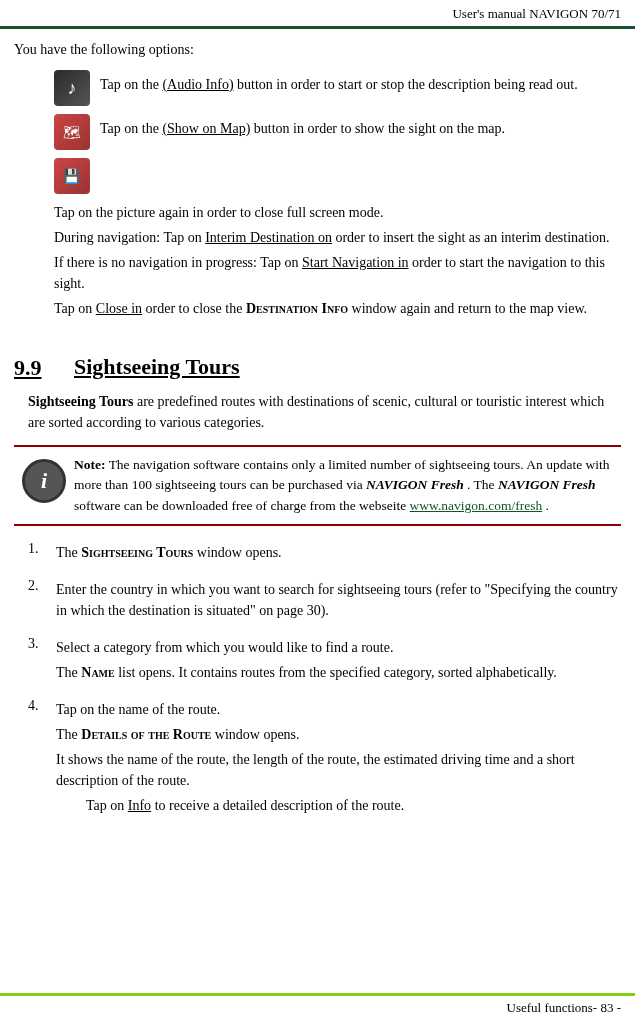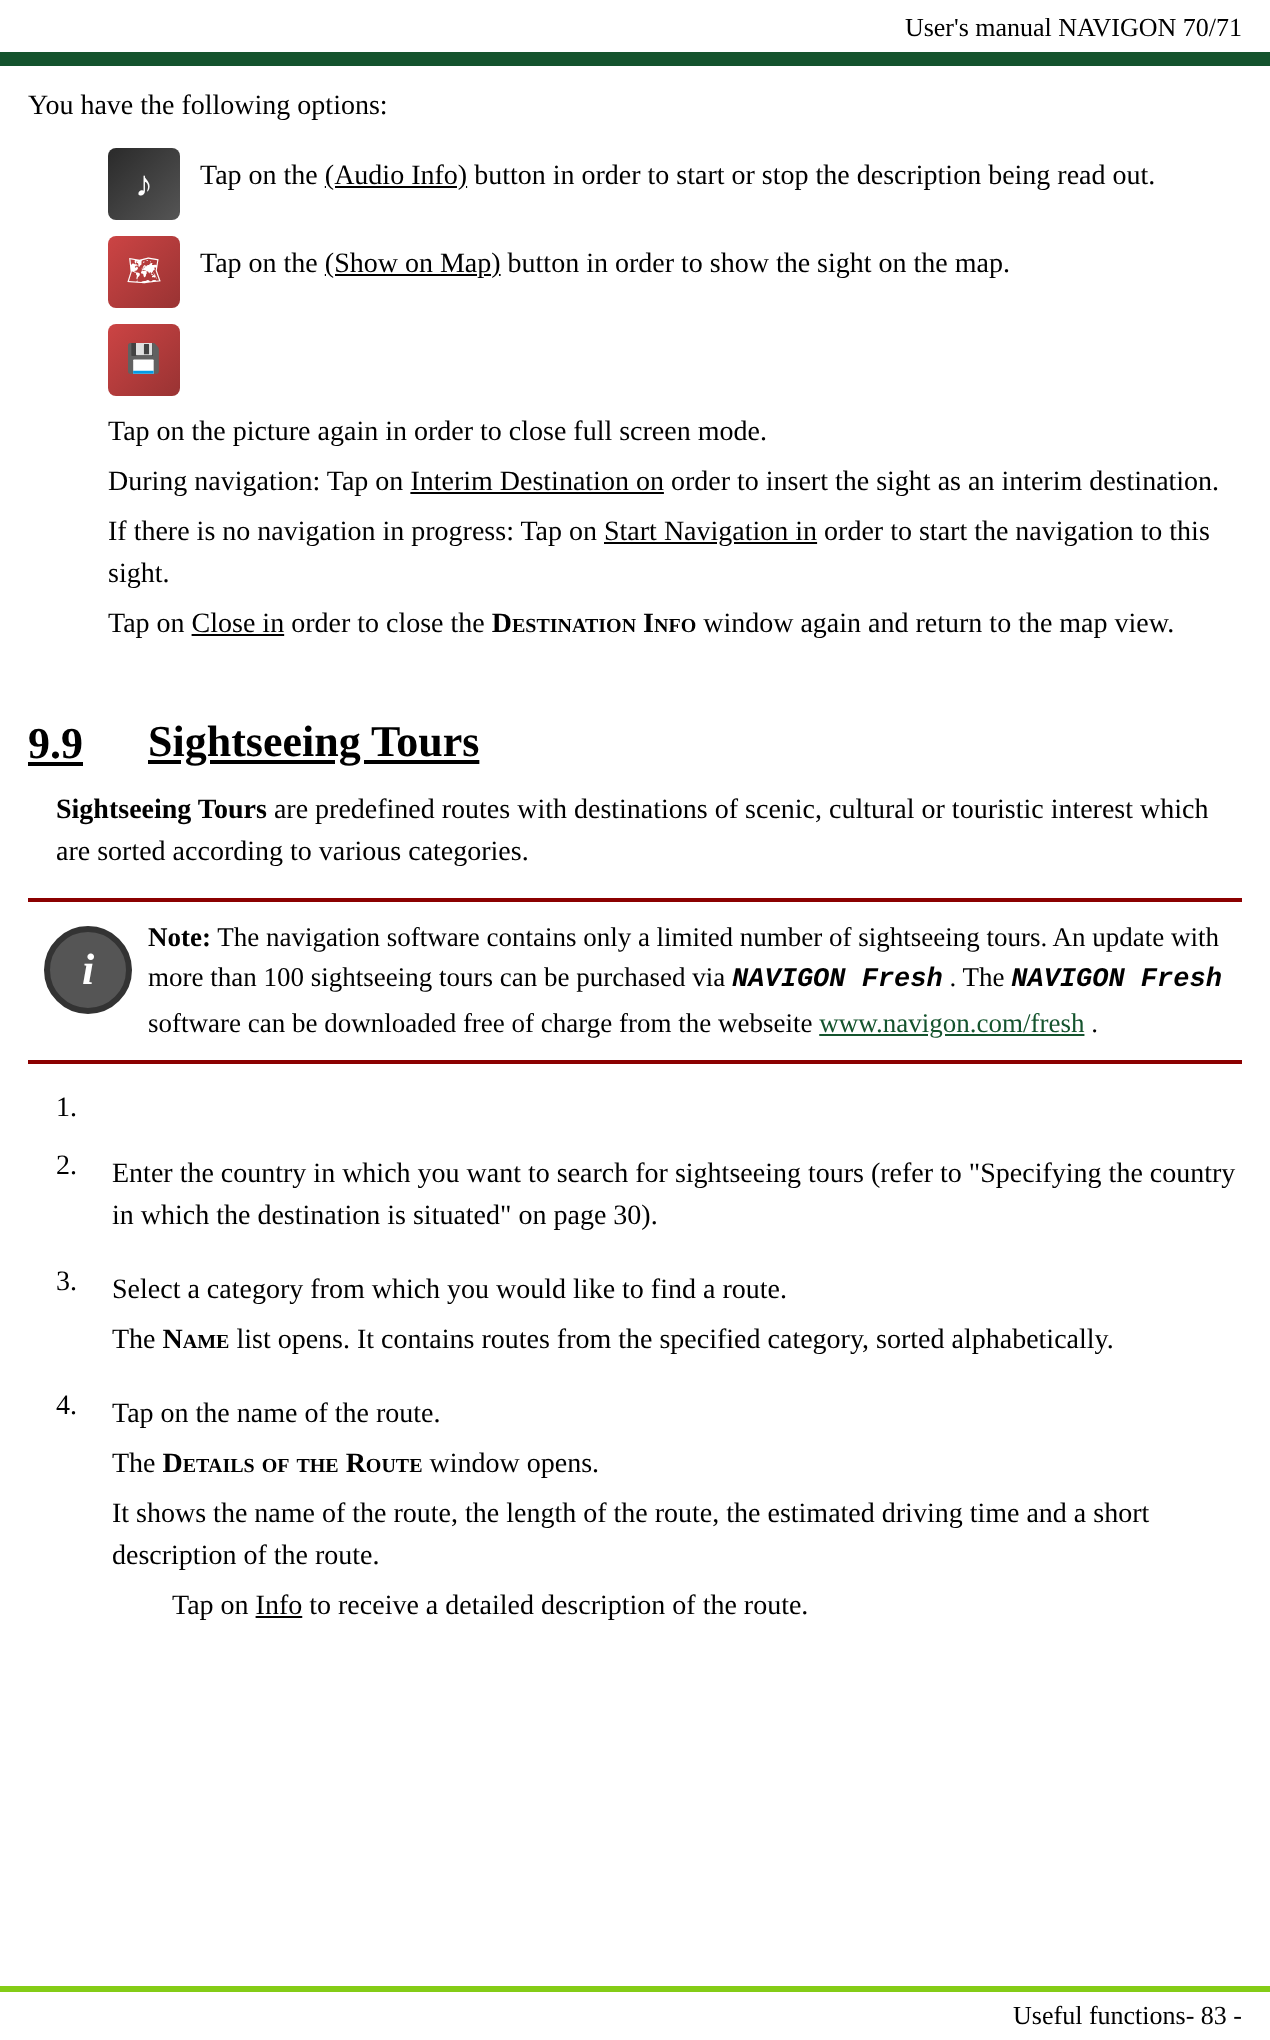--- a/index.html
+++ b/index.html
@@ -10,21 +10,21 @@
       font-size: 14px;
       color: #000;
       background: #fff;
       position: relative;
     }
 
     .page-header {
       text-align: right;
       padding: 6px 14px 4px 14px;
       font-size: 13px;
-      border-bottom: 7px solid #14532d;
+      border-bottom: 3px solid #14532d;
       color: #000;
     }
 
     .page-footer {
       position: absolute;
       bottom: 0;
       left: 0;
       right: 0;
       border-top: 3px solid #84cc16;
       display: flex;
@@ -92,21 +92,21 @@
 
     .plain-bullet {
       margin-bottom: 4px;
       font-size: 14px;
       line-height: 1.5;
     }
 
     .underline { text-decoration: underline; }
     .bold { font-weight: bold; }
     .smallcaps { font-variant: small-caps; }
-    .italic { font-style: italic; font-family: Liberation Mono, monospace; }
+    .italic { font-style: italic; }
 
     .section-header {
       display: flex;
       align-items: center;
       margin-top: 34px;
       margin-bottom: 10px;
       text-decoration: underline;
     }
 
     .section-number {
@@ -279,20 +279,21 @@
       <a href="#" class="underline">www.navigon.com/fresh</a>
       <span>.</span>
     </div>
   </div>
 
   <div class="numbered-list">
 
     <div class="numbered-item">
       <span class="num">1.</span>
       <div class="num-content">
+        <p class="sub-para">The <span class="smallcaps bold">Sightseeing Tours</span> window opens.</p>
       </div>
     </div>
 
     <div class="numbered-item">
       <span class="num">2.</span>
       <div class="num-content">
         <p class="sub-para">Enter the country in which you want to search for sightseeing tours (refer to "Specifying the country in which the destination is situated" on page 30).</p>
       </div>
     </div>
 

